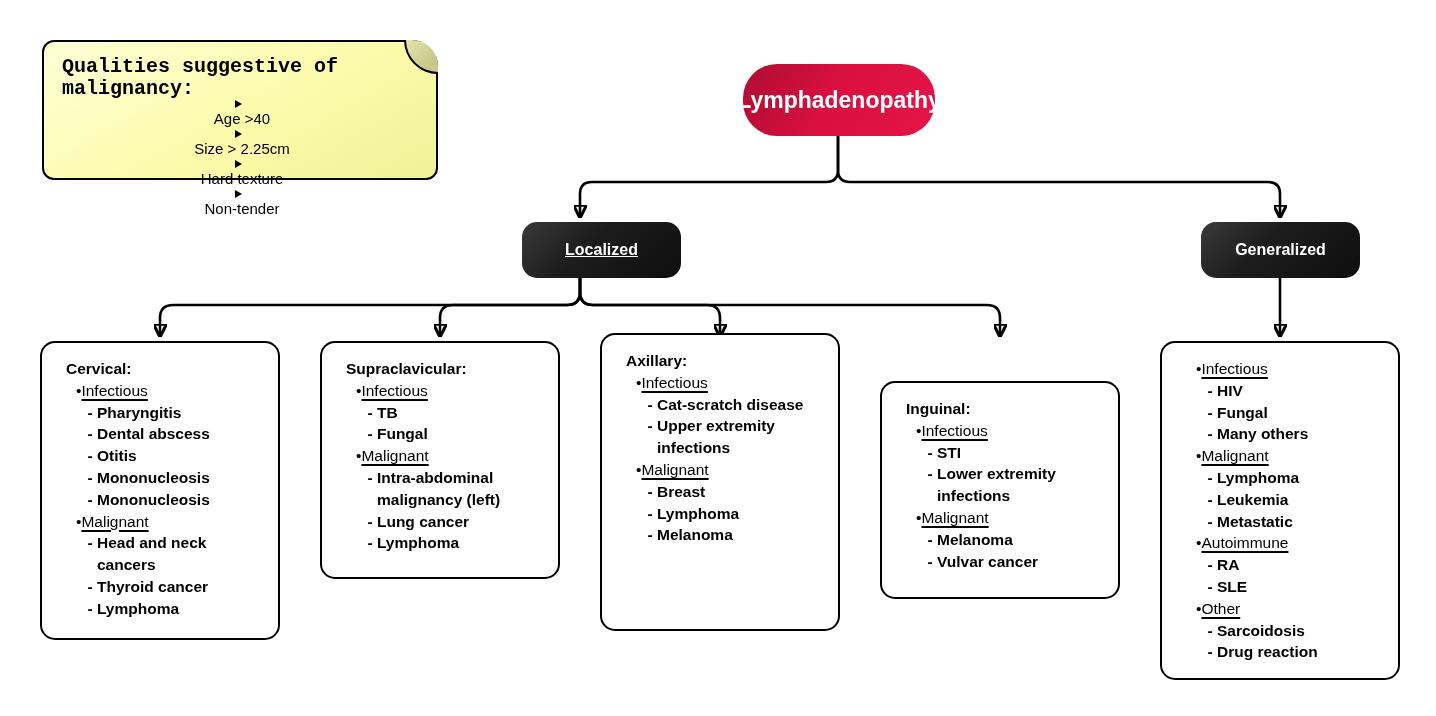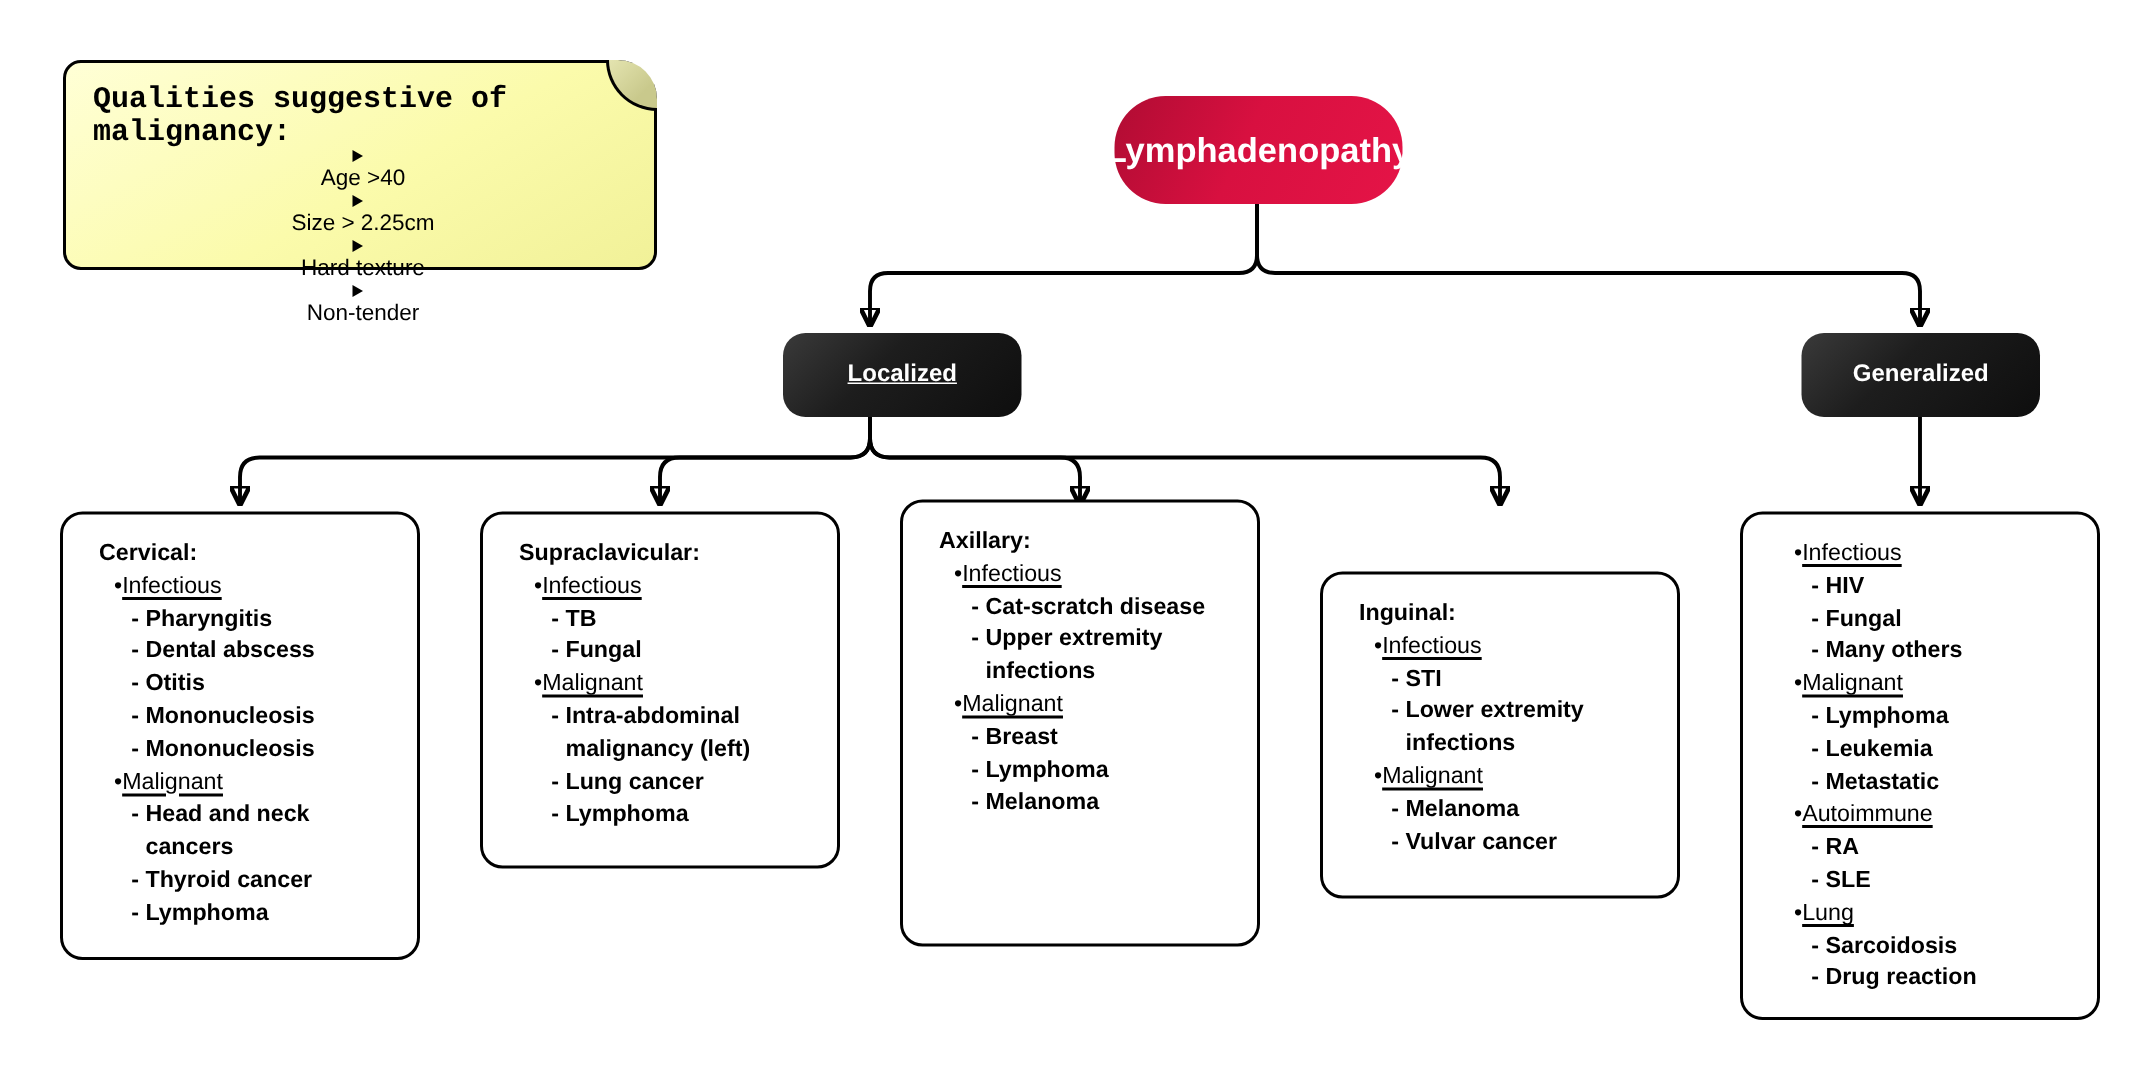--- a/index.html
+++ b/index.html
@@ -164,18 +164,18 @@
       <div class="leaf">- HIV</div>
       <div class="leaf">- Fungal</div>
       <div class="leaf">- Many others</div>
       <div class="cat"><span>•</span><span class="u">Malignant</span></div>
       <div class="leaf">- Lymphoma</div>
       <div class="leaf">- Leukemia</div>
       <div class="leaf">- Metastatic</div>
       <div class="cat"><span>•</span><span class="u">Autoimmune</span></div>
       <div class="leaf">- RA</div>
       <div class="leaf">- SLE</div>
-      <div class="cat"><span>•</span><span class="u">Lung</span></div>
+      <div class="cat"><span>•</span><span class="u">Other</span></div>
       <div class="leaf">- Sarcoidosis</div>
       <div class="leaf">- Drug reaction</div>
     </div>
 
 </div>
 
 </body></html>

